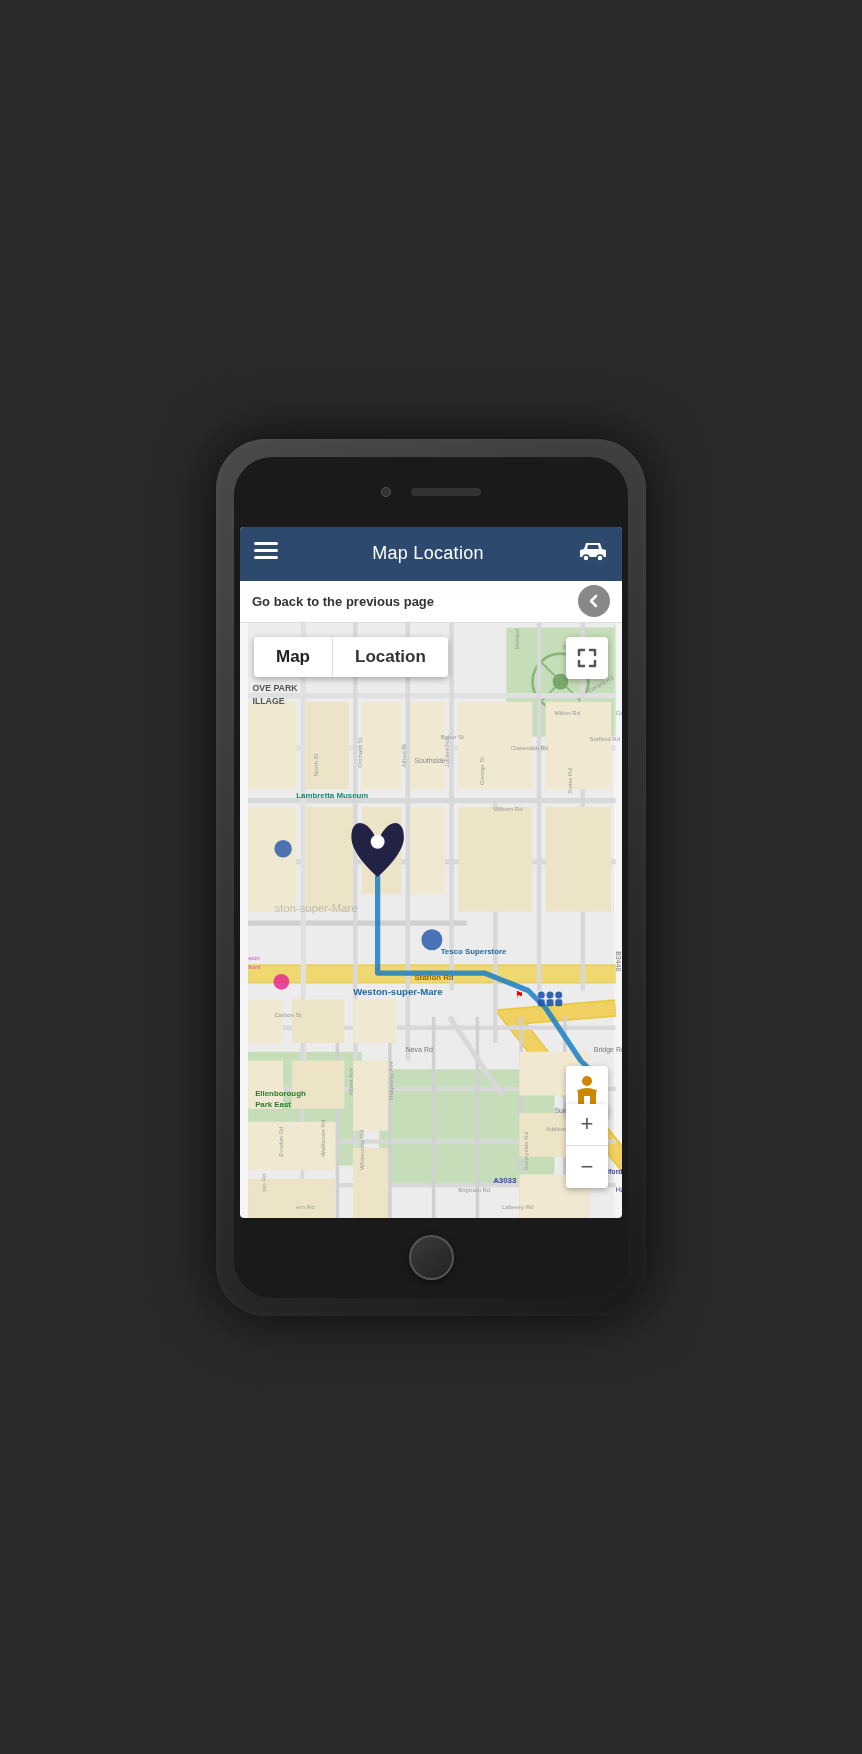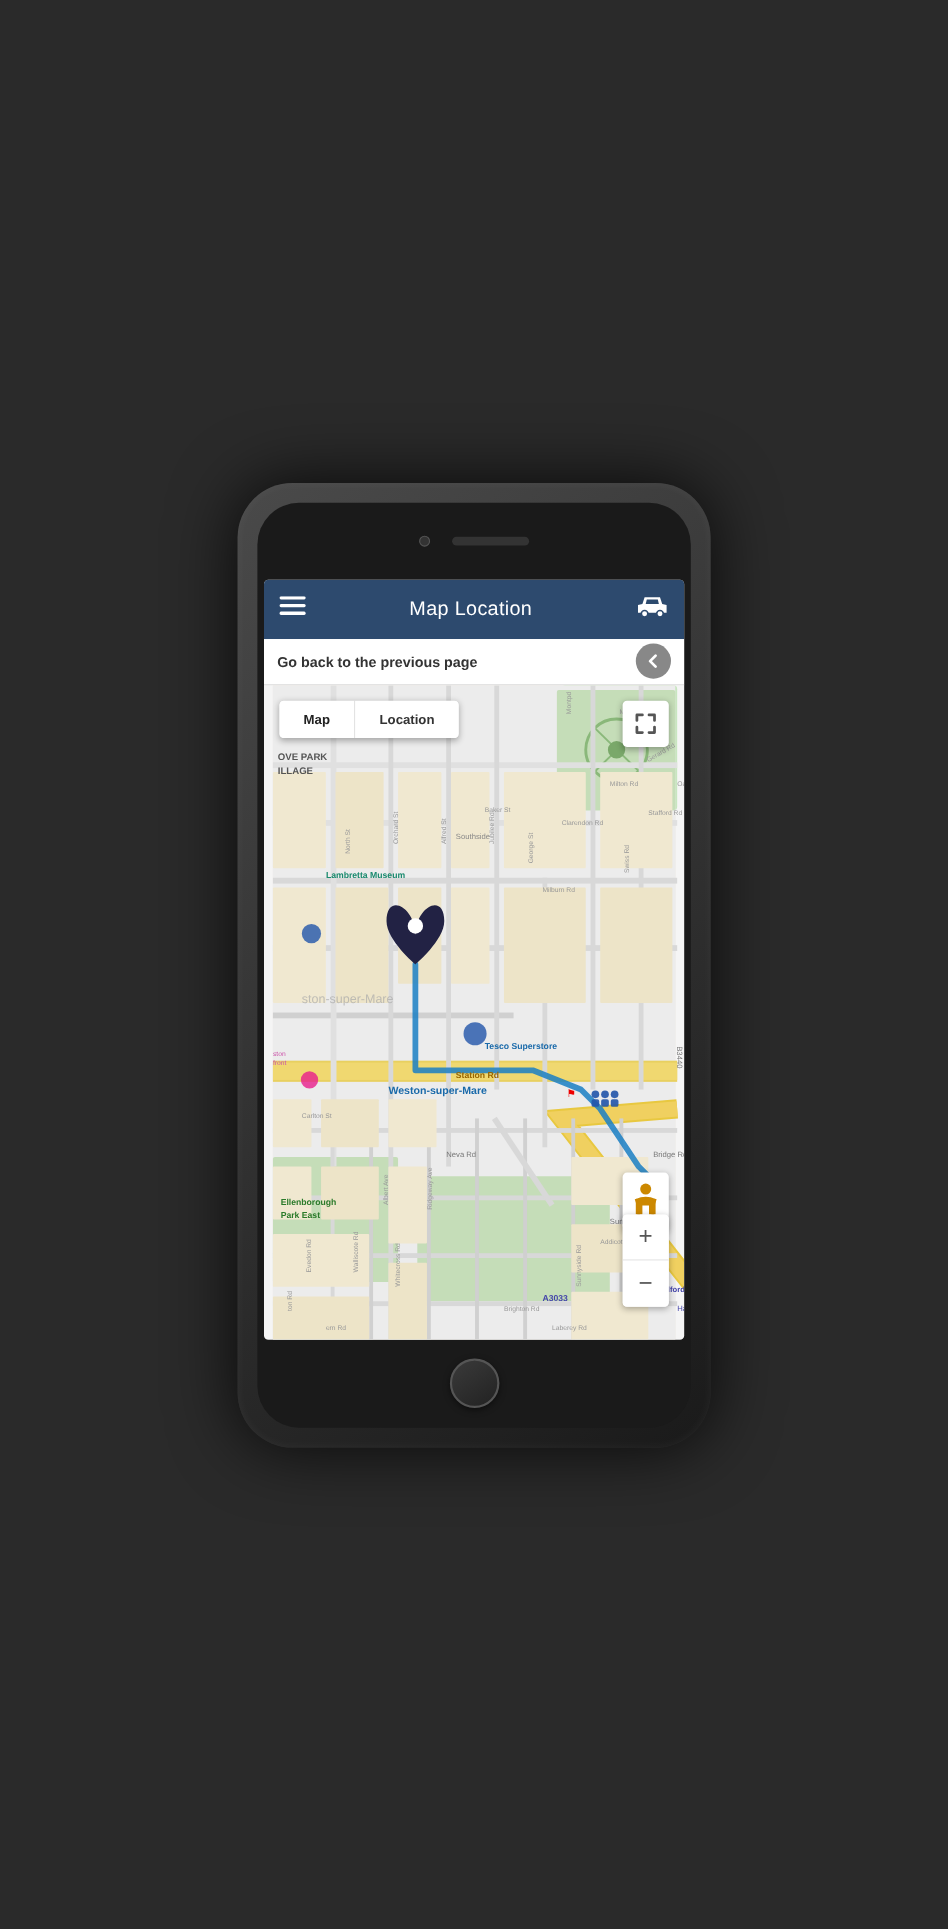--- a/index.html
+++ b/index.html
@@ -148,21 +148,21 @@
       left: 14px;
       display: flex;
       background: white;
       border-radius: 4px;
       box-shadow: 0 2px 6px rgba(0,0,0,0.3);
       overflow: hidden;
       z-index: 10;
     }
     .map-toggle-btn {
       padding: 10px 22px;
-      font-size: 12px;
+      font-size: 17px;
       font-weight: 600;
       cursor: pointer;
       border: none;
       background: white;
       color: #333;
     }
     .map-toggle-btn.active {
       background: white;
       color: #222;
     }

